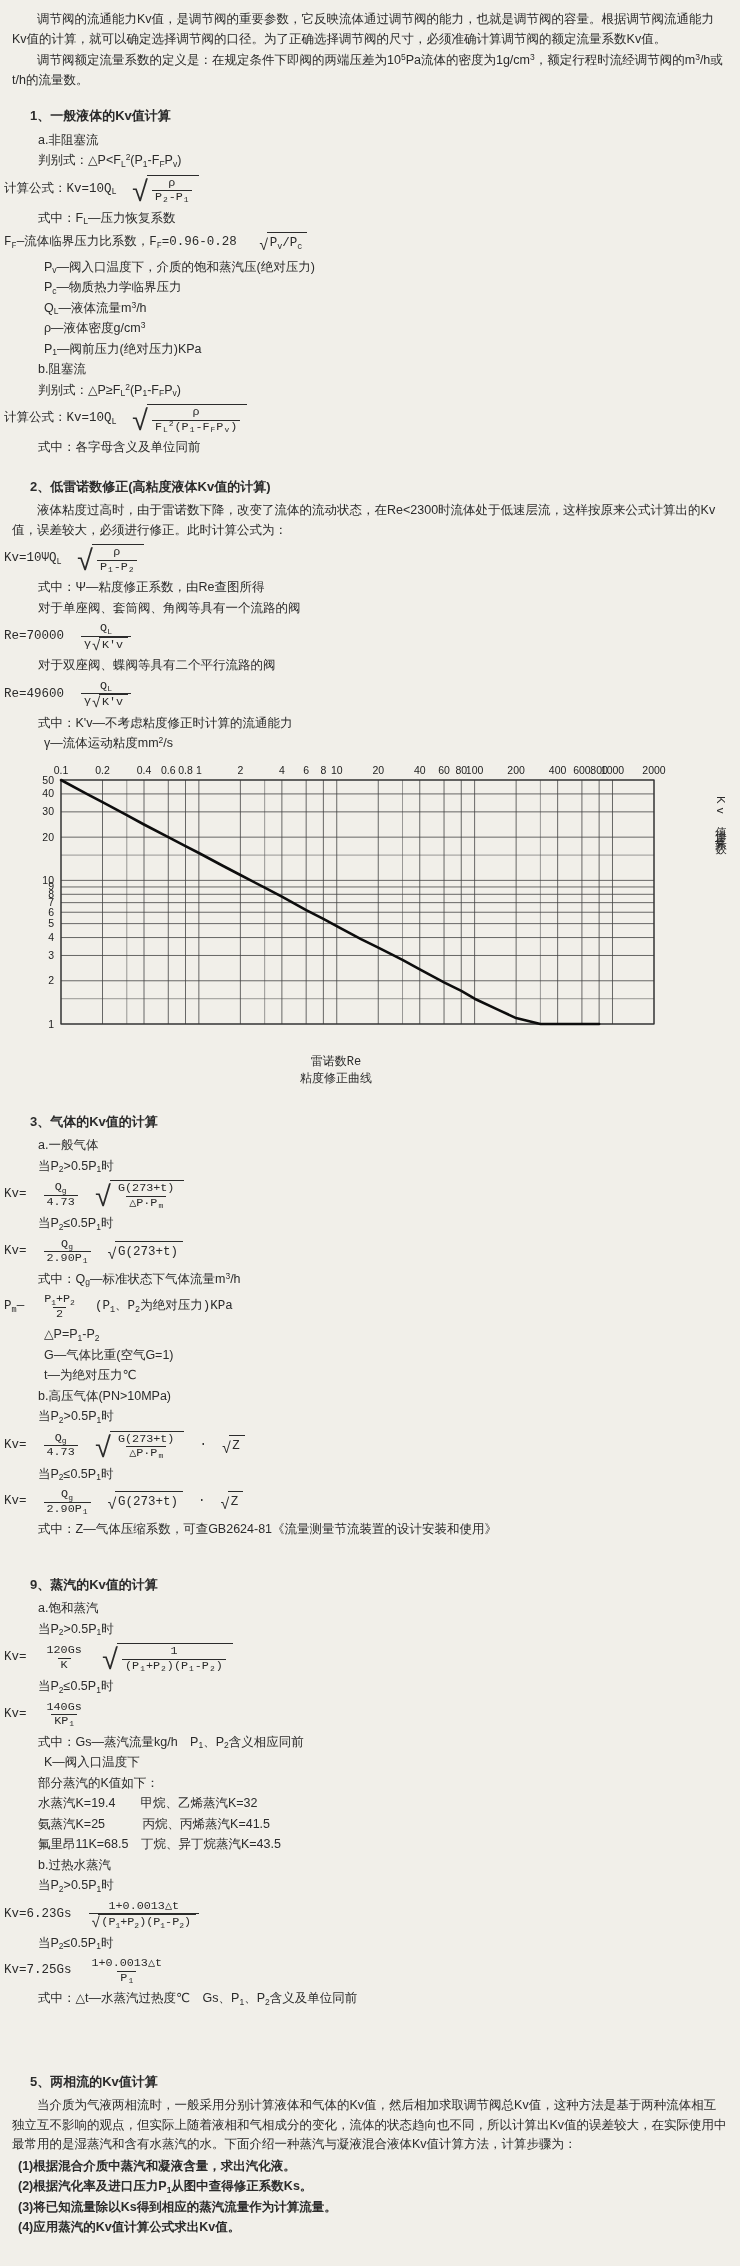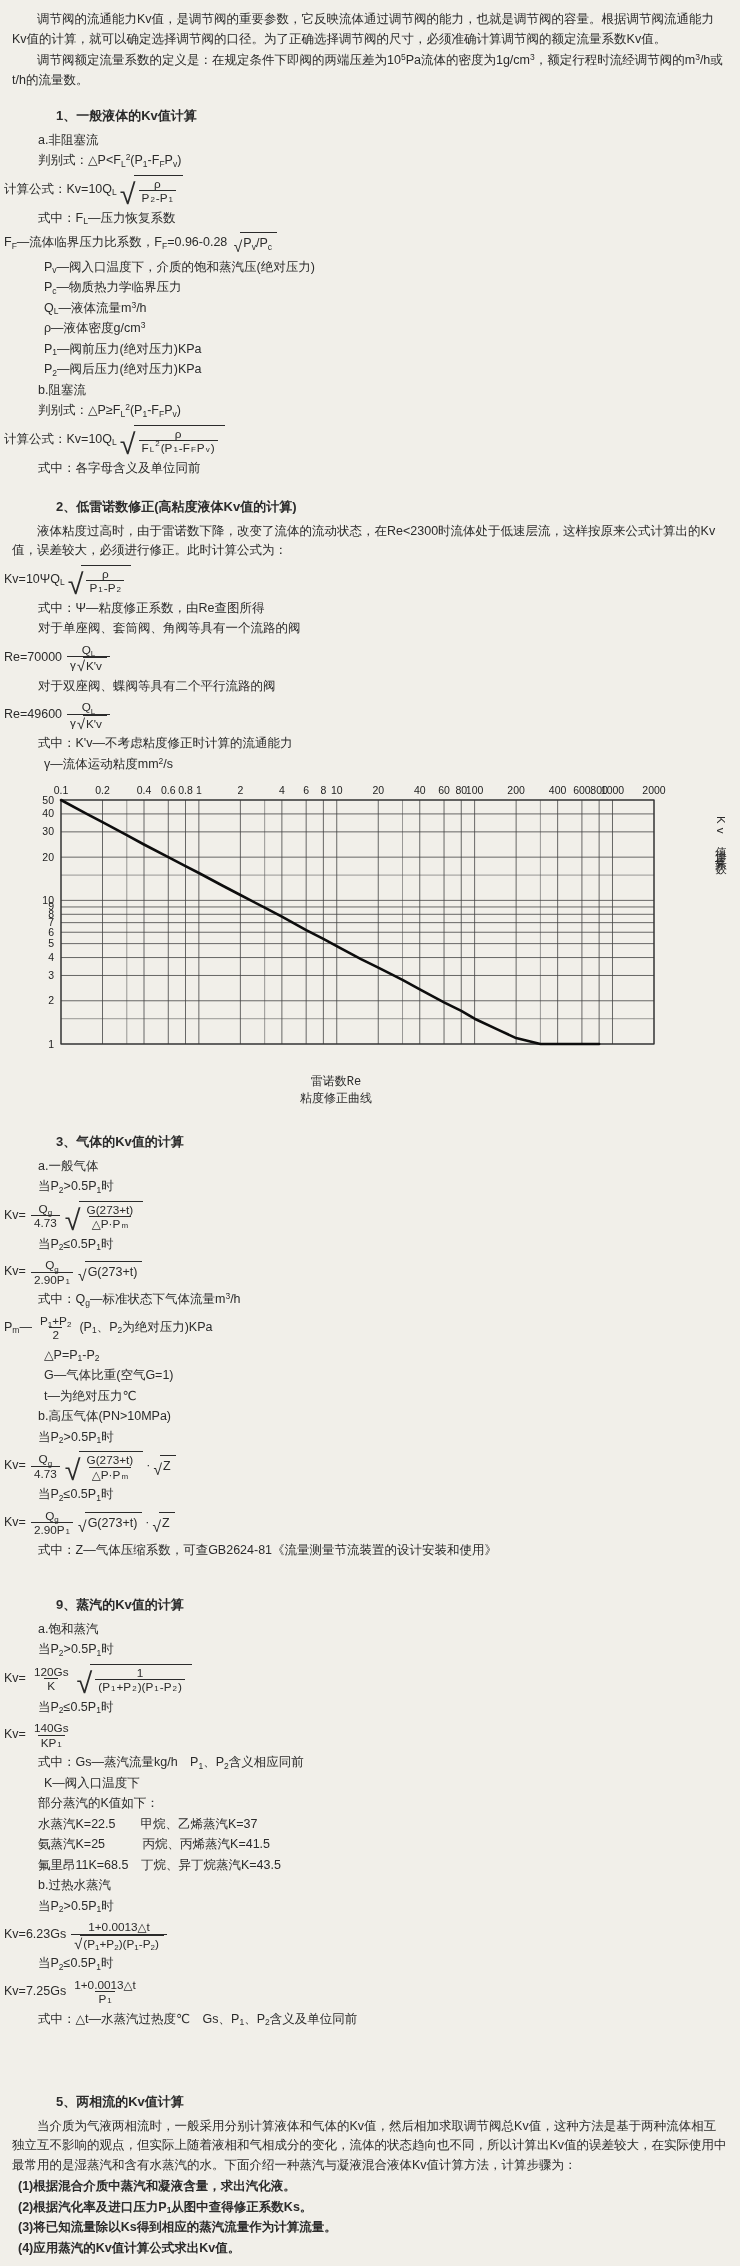--- a/index.html
+++ b/index.html
@@ -6,25 +6,25 @@
   .doc{
     width:740px; min-height:2266px; box-sizing:border-box;
     background:#f1efe9; color:#2b2b2b;
     font-family:"Liberation Sans","DejaVu Sans",sans-serif;
     font-size:12.5px; line-height:19.5px;
     padding:8px 4px 24px 4px; margin:0 auto;
   }
   .para{margin:2px 8px 2px 8px; text-indent:2em;}
   .h{font-weight:700; font-size:13px; margin:10px 0 5px 0;}
   .line{margin:1px 0;}
-  .ml0{margin-left:14px;font-weight:bold;} .ml1{margin-left:34px;} .ml2{margin-left:40px;} .h.ml1{margin-left:52px;}
+  .ml0{margin-left:14px;font-weight:bold;} .ml1{margin-left:34px;} .ml2{margin-left:40px;} .h.ml1{margin-left:26px;}
   sub,sup{font-size:0.68em; line-height:0;}
   sub{vertical-align:baseline; position:relative; top:0.32em;}
   sup{vertical-align:baseline; position:relative; top:-0.45em;}
-  .mathline{display:flex; align-items:center; gap:3px; margin:4px 0; flex-wrap:wrap;}
+  .mathline{display:flex; align-items:center; gap:15px; margin:4px 0; flex-wrap:wrap;font-family:Liberation Mono, monospace;}
   .mtxt{white-space:pre-wrap;}
   .frac{display:inline-flex; flex-direction:column; align-items:center;
         font-size:0.94em; line-height:1.15; margin:0 2px; vertical-align:middle;}
   .frac .num{padding:0 3px;}
   .frac .den{border-top:1.2px solid #2b2b2b; padding:0 3px; display:inline-flex; align-items:center; gap:1px;}
   .sqrt{display:inline-flex; align-items:stretch; vertical-align:middle;}
   .sqrt .sign{display:flex; align-items:flex-end; font-size:1.25em; line-height:0.85; margin-right:-2px;}
   .sqrt.tall .sign{font-size:2.3em; line-height:0.72;}
   .sqrt .bar{border-top:1.2px solid #2b2b2b; padding:1px 5px 0 3px;
              display:inline-flex; align-items:center; gap:2px;}
@@ -65,21 +65,20 @@
           <span class="bar">
             <span class="mtxt">P<sub>v</sub>/P<sub>c</sub></span>
           </span>
         </span>
       </div>
       <div class="line ml2">P<sub>v</sub>—阀入口温度下，介质的饱和蒸汽压(绝对压力)</div>
       <div class="line ml2">P<sub>c</sub>—物质热力学临界压力</div>
       <div class="line ml2">Q<sub>L</sub>—液体流量m<sup>3</sup>/h</div>
       <div class="line ml2">ρ—液体密度g/cm<sup>3</sup></div>
       <div class="line ml2">P<sub>1</sub>—阀前压力(绝对压力)KPa</div>
-      <div class="line ml2">P<sub>2</sub>—阀后压力(绝对压力)KPa</div>
       <div class="line ml1">b.阻塞流</div>
       <div class="line ml1">判别式：△P≥F<sub>L</sub><sup>2</sup>(P<sub>1</sub>-F<sub>F</sub>P<sub>v</sub>)</div>
       <div class="mathline ml1">
         <span class="mtxt">计算公式：Kv=10Q<sub>L</sub></span>
         <span class="sqrt tall">
           <span class="sign">√</span>
           <span class="bar">
             <span class="frac">
               <span class="num">ρ</span>
               <span class="den">F<sub>L</sub><sup>2</sup>(P<sub>1</sub>-F<sub>F</sub>P<sub>v</sub>)</span>
@@ -342,21 +341,21 @@
       <div class="mathline ml1">
         <span class="mtxt">Kv=</span>
         <span class="frac">
           <span class="num">140Gs</span>
           <span class="den">KP<sub>1</sub></span>
         </span>
       </div>
       <div class="line ml1">式中：Gs—蒸汽流量kg/h　P<sub>1</sub>、P<sub>2</sub>含义相应同前</div>
       <div class="line ml2">K—阀入口温度下</div>
       <div class="line ml1">部分蒸汽的K值如下：</div>
-      <div class="line ml1">水蒸汽K=22.5　　甲烷、乙烯蒸汽K=37</div>
+      <div class="line ml1">水蒸汽K=19.4　　甲烷、乙烯蒸汽K=32</div>
       <div class="line ml1">氨蒸汽K=25　　　丙烷、丙烯蒸汽K=41.5</div>
       <div class="line ml1">氟里昂11K=68.5　丁烷、异丁烷蒸汽K=43.5</div>
       <div class="line ml1">b.过热水蒸汽</div>
       <div class="line ml1">当P<sub>2</sub>&gt;0.5P<sub>1</sub>时</div>
       <div class="mathline ml1">
         <span class="mtxt">Kv=6.23Gs</span>
         <span class="frac">
           <span class="num">1+0.0013△t</span>
           <span class="den">
             <span class="sqrt">

